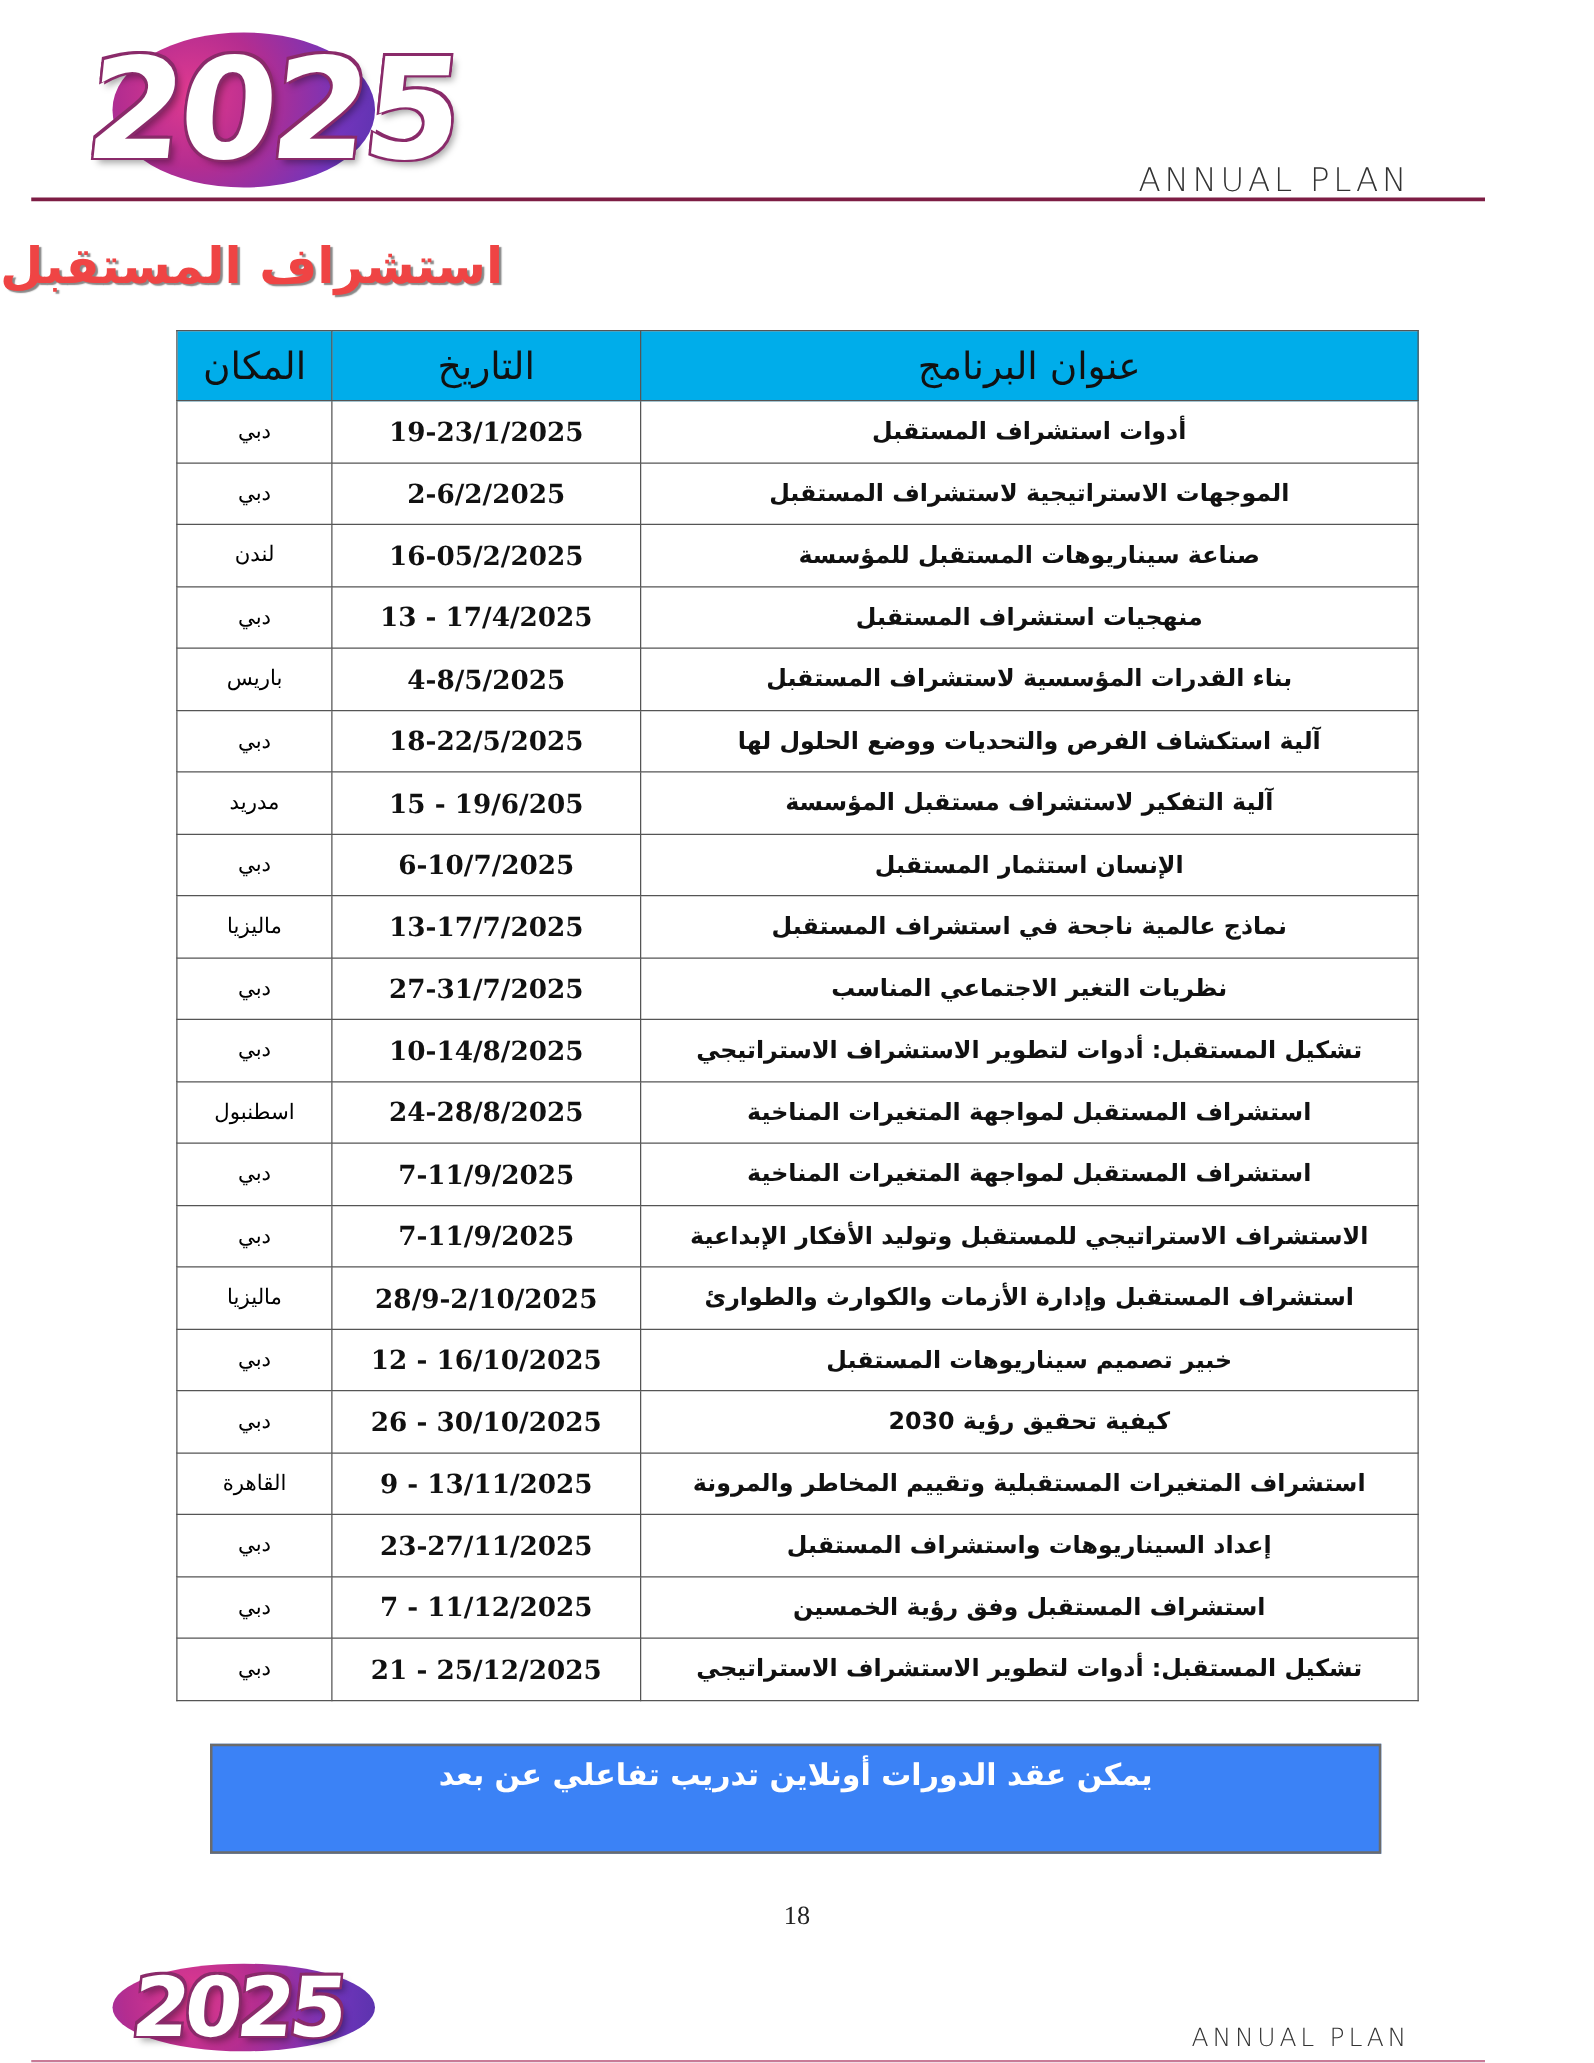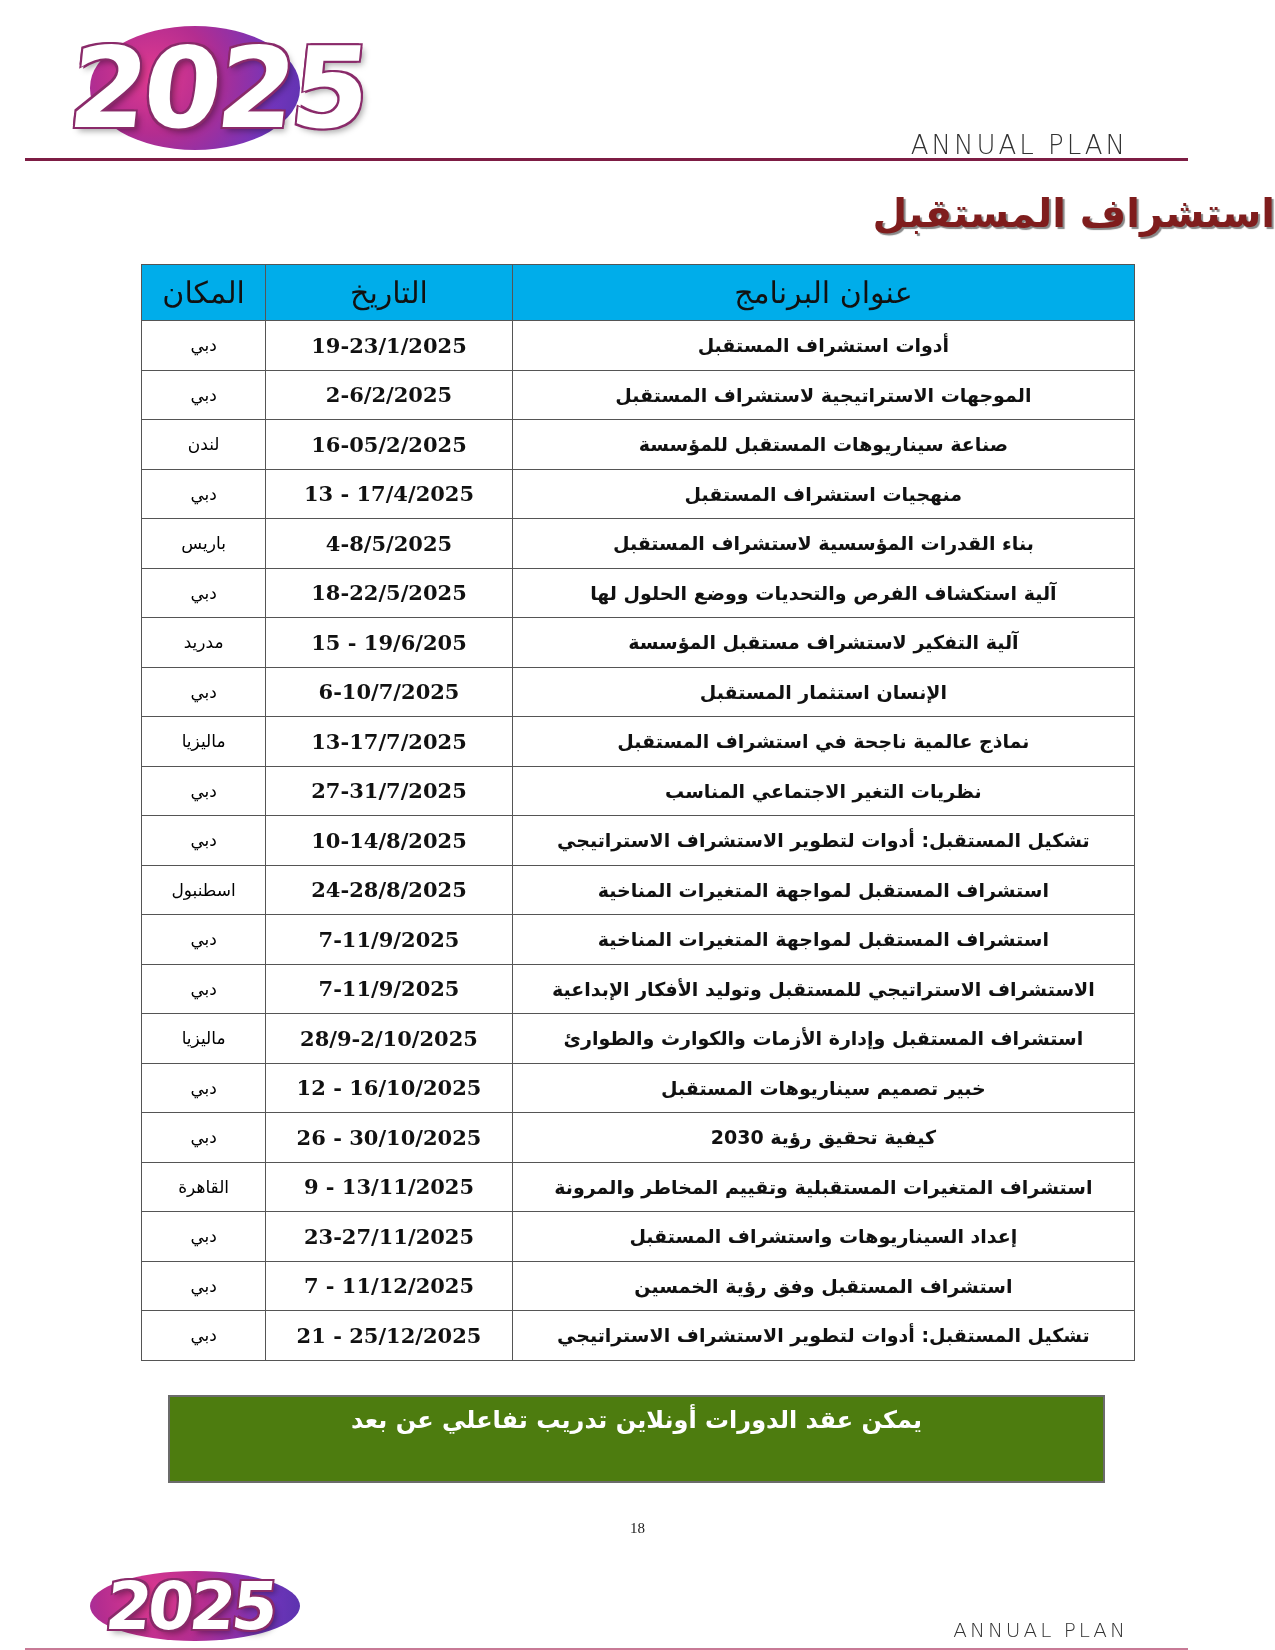--- a/index.html
+++ b/index.html
@@ -19,39 +19,39 @@
   .hdr.top .logo .num { font-size: 112px; }
   .hdr.bottom .logo .num { font-size: 66px; }
   .plan { position: absolute; right: 60px; font-family: "DejaVu Sans", sans-serif; font-weight: 200; color: #333;
     letter-spacing: 3px; text-align: right; }
   .hdr.top .plan { top: 112px; font-size: 26px; }
   .hdr.bottom .plan { top: 52px; font-size: 20px; }
   .rule { position: absolute; left: 0; right: 0; height: 3px; background: #7d1d44; }
   .hdr.top .rule { bottom: 0; }
   .hdr.bottom .rule { bottom: 0; height: 2px; background: #c87a96; }
 
-  .title { position: absolute; top: 190px; left: 0; right: 0; text-align: right; direction: rtl;
-    font-family: "DejaVu Sans", sans-serif; font-weight: bold; font-size: 40px; color: #7f1d1d;
+  .title { position: absolute; top: 190px; left: 0; right: 0; text-align: left; direction: rtl;
+    font-family: "DejaVu Sans", sans-serif; font-weight: bold; font-size: 40px; color: #ef4444;
     text-shadow: 2px 2px 1px #888; }
 
   table.plan-table { position: absolute; top: 264px; left: 141px; width: 994px; border-collapse: collapse; direction: rtl; }
   table.plan-table th, table.plan-table td { border: 1px solid #555; text-align: center; vertical-align: middle; padding: 0; }
   table.plan-table th { background: #00adea; height: 55px; font-family: "DejaVu Serif", serif; font-weight: normal; font-size: 30px; color: #111; }
   table.plan-table td { height: 48.5px; }
   .c-title { width: 620px; font-family: "DejaVu Sans", sans-serif; font-weight: bold; font-size: 19px; color: #111; }
   .c-date { width: 245px; font-family: "DejaVu Serif", serif; font-weight: bold; font-size: 21px; color: #111; direction: ltr; }
   .c-place { width: 123px; font-family: "DejaVu Sans", sans-serif; font-size: 17px; color: #000000; }
   th.c-title { font-family: "DejaVu Sans", sans-serif; font-weight: bold; font-size: 21px; }
 
-  .banner { position: absolute; top: 1395px; left: 168px; width: 937px; height: 88px; background: #4d7c0f;
+  .banner { position: absolute; top: 1395px; left: 168px; width: 937px; height: 88px; background: #3b82f6;
     border: 2px solid #6b6b6b; box-sizing: border-box; direction: rtl; text-align: center; color: #ffffff;
     font-family: "DejaVu Sans", sans-serif; font-weight: bold; font-size: 24px; line-height: 38px; padding-top: 4px; }
   .banner div { white-space: nowrap; }
 
-  .page-no { position: absolute; top: 1520px; left: 0; right: 0; text-align: center; font-family: "Liberation Serif", serif; font-size: 15px; color: #222; }
+  .page-no { position: absolute; top: 1520px; left: 0; right: 0; text-align: center; font-family: "Liberation Serif", serif; font-size: 21px; color: #222; }
 </style>
 </head>
 <body>
 
 <div class="hdr top">
   <div class="logo">
     <div class="blob"></div>
     <div class="num">2025</div>
   </div>
   <div class="plan">ANNUAL PLAN</div>

